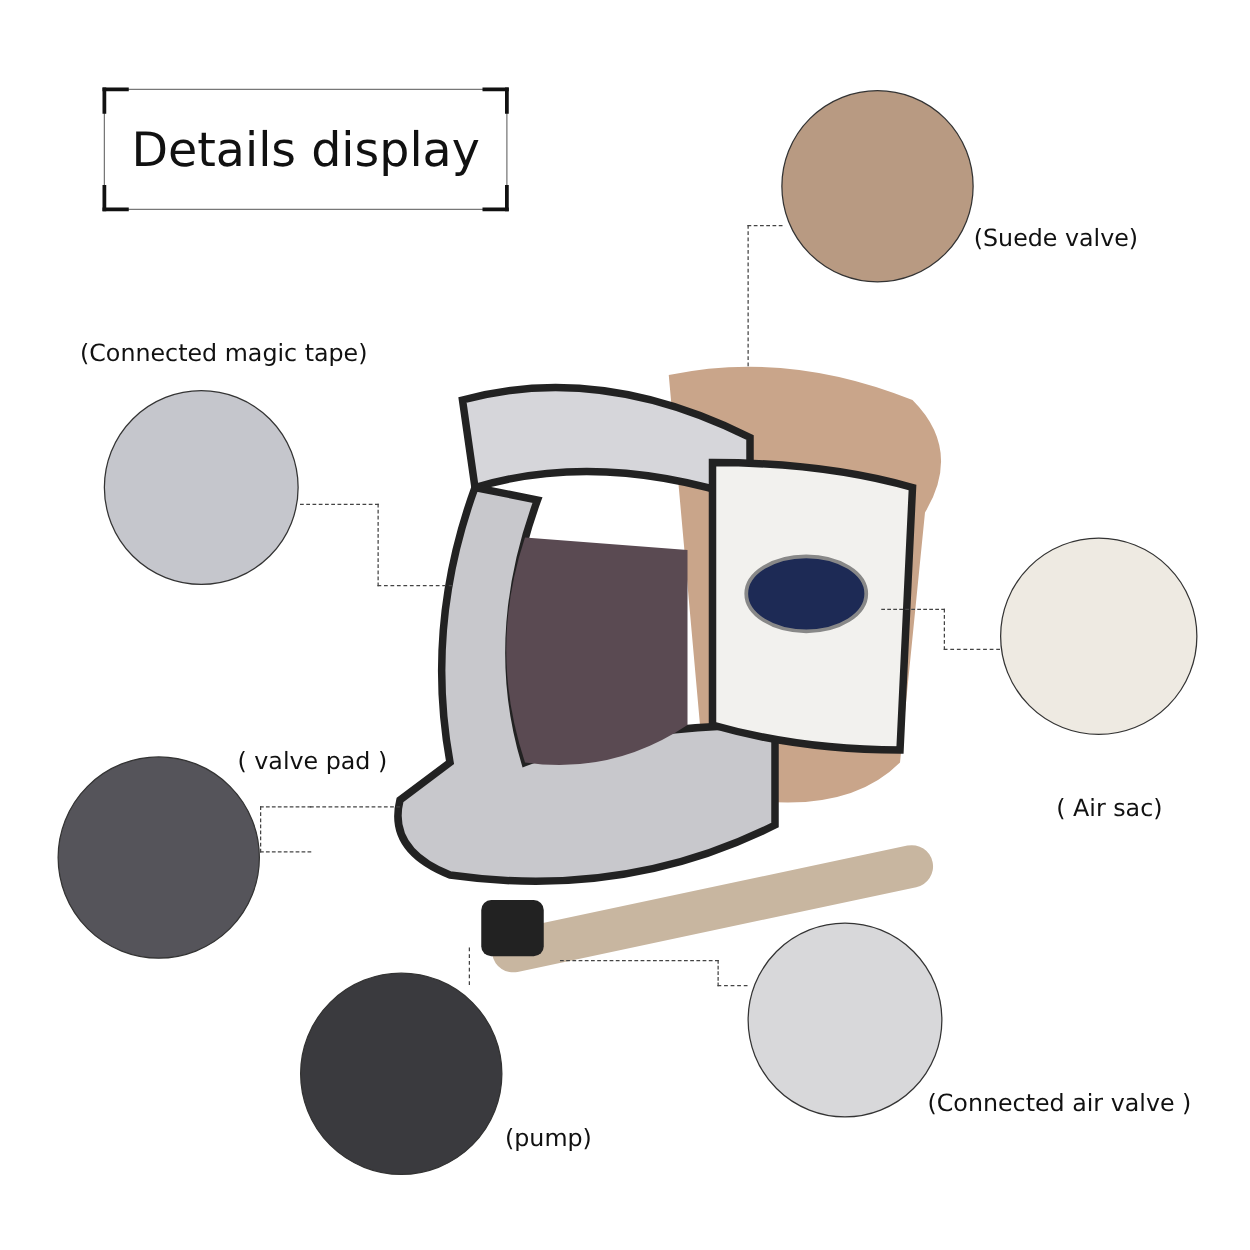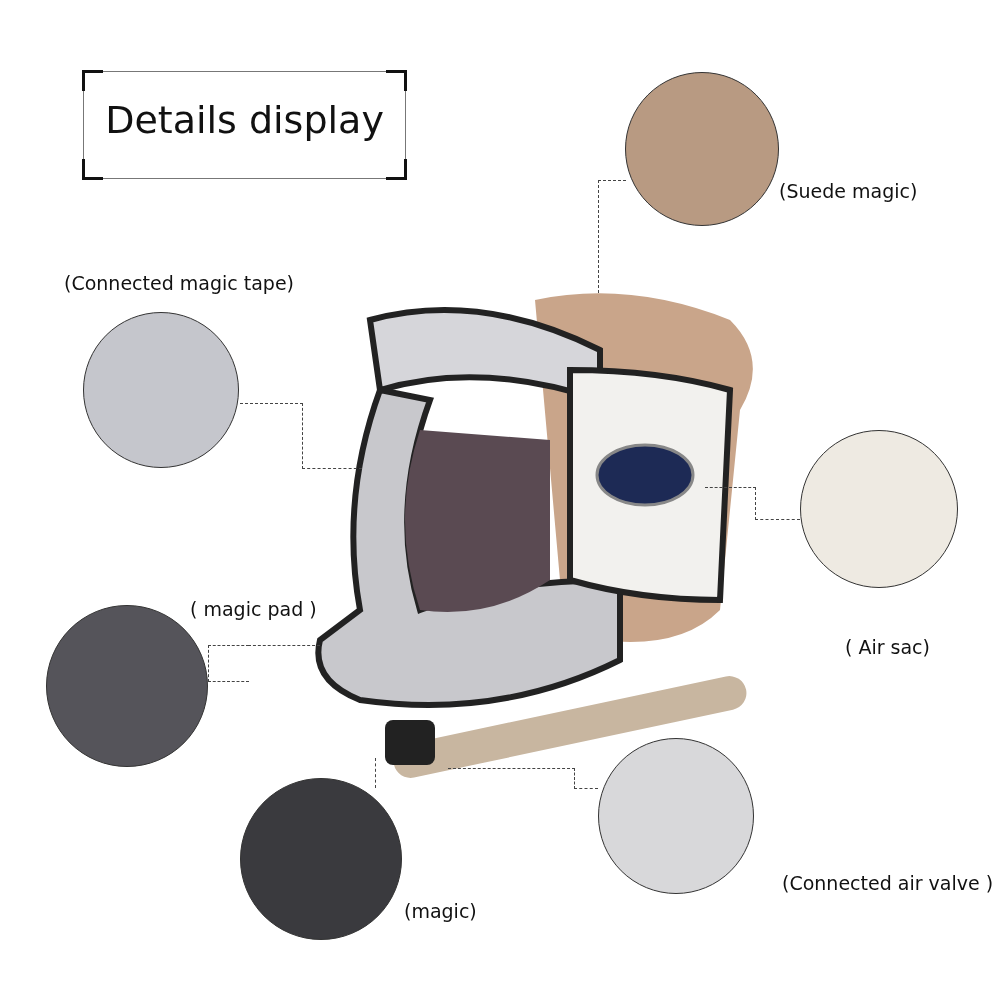--- a/index.html
+++ b/index.html
@@ -1,18 +1,18 @@
 <!DOCTYPE html>
 <html><head>
 <meta charset="utf-8">
 <style>
   html,body{margin:0;padding:0;background:#fff;}
   body{width:1000px;height:1000px;position:relative;overflow:hidden;font-family:"DejaVu Sans",sans-serif;color:#111;}
   .abs{position:absolute;}
-  .title-box{left:83px;top:71px;width:323px;height:108px;border:1px solid #777;box-sizing:border-box;}
+  .title-box{left:83px;top:71px;width:323px;height:97px;border:1px solid #777;box-sizing:border-box;}
   .corner{position:absolute;width:18px;height:18px;border-color:#111;border-style:solid;}
   .c-tl{left:-2px;top:-2px;border-width:3px 0 0 3px;}
   .c-tr{right:-2px;top:-2px;border-width:3px 3px 0 0;}
   .c-bl{left:-2px;bottom:-2px;border-width:0 0 3px 3px;}
   .c-br{right:-2px;bottom:-2px;border-width:0 3px 3px 0;}
   .title-text{position:absolute;left:0;right:0;top:26px;text-align:center;font-size:38px;font-weight:400;}
   .label{font-size:19px;white-space:nowrap;}
   .circle{border-radius:50%;border:1px solid #333;overflow:hidden;box-sizing:border-box;}
   .dash{border-color:#444;border-style:dashed;border-width:0;}
 </style>
@@ -32,38 +32,38 @@
   <path d="M70 40 Q180 10 300 70 L300 120 Q180 80 80 110 Z" fill="#d6d6da" stroke="#222" stroke-width="6"></path>
   <path d="M80 110 Q40 220 60 330 L20 360 Q10 400 60 420 Q200 440 320 380 L320 300 Q200 300 120 330 Q90 230 130 120 Z" fill="#c8c8cc" stroke="#222" stroke-width="6"></path>
   <path d="M120 150 Q90 240 120 330 Q190 340 250 300 L250 160 Z" fill="#5a4a52"></path>
   <path d="M270 90 Q360 90 430 110 L420 320 Q340 320 270 300 Z" fill="#f2f1ee" stroke="#222" stroke-width="6"></path>
   <ellipse cx="345" cy="195" rx="48" ry="30" fill="#1d2a55" stroke="#888" stroke-width="3"></ellipse>
   <rect x="90" y="430" width="360" height="34" rx="17" fill="#c8b6a0" transform="rotate(-12 270 447)"></rect>
   <rect x="85" y="440" width="50" height="45" rx="8" fill="#222"></rect>
 </svg>
 
 <div class="abs circle" style="left:625px;top:72px;width:154px;height:154px;background:#b89a82"></div>
-<div class="abs label" style="left:779px;top:180px">(Suede magic)</div>
+<div class="abs label" style="left:779px;top:180px">(Suede valve)</div>
 <div class="abs dash" style="left:598px;top:180px;width:27px;height:112px;border-top-width:1px;border-left-width:1px"></div>
 
 <div class="abs label" style="left:64px;top:272px">(Connected magic tape)</div>
 <div class="abs circle" style="left:83px;top:312px;width:156px;height:156px;background:#c5c6cc"></div>
 <div class="abs dash" style="left:240px;top:403px;width:62px;height:65px;border-top-width:1px;border-right-width:1px"></div>
 <div class="abs dash" style="left:302px;top:468px;width:60px;height:1px;border-top-width:1px"></div>
 
 <div class="abs circle" style="left:800px;top:430px;width:158px;height:158px;background:#eeeae2"></div>
 <div class="abs label" style="left:845px;top:636px">( Air sac)</div>
 <div class="abs dash" style="left:705px;top:487px;width:50px;height:32px;border-top-width:1px;border-right-width:1px"></div>
 <div class="abs dash" style="left:755px;top:519px;width:45px;height:1px;border-top-width:1px"></div>
 
-<div class="abs label" style="left:190px;top:598px">( magic pad )</div>
+<div class="abs label" style="left:190px;top:598px">( valve pad )</div>
 <div class="abs circle" style="left:46px;top:605px;width:162px;height:162px;background:#55545a"></div>
 <div class="abs dash" style="left:208px;top:645px;width:40px;height:35px;border-top-width:1px;border-left-width:1px;border-bottom-width:1px"></div>
 <div class="abs dash" style="left:248px;top:645px;width:72px;height:1px;border-top-width:1px"></div>
 
 <div class="abs circle" style="left:240px;top:778px;width:162px;height:162px;background:#3a3a3e"></div>
-<div class="abs label" style="left:404px;top:900px">(magic)</div>
+<div class="abs label" style="left:404px;top:900px">(pump)</div>
 <div class="abs dash" style="left:375px;top:758px;width:1px;height:30px;border-left-width:1px"></div>
 
 <div class="abs circle" style="left:598px;top:738px;width:156px;height:156px;background:#d8d8da"></div>
-<div class="abs label" style="left:782px;top:872px">(Connected air valve )</div>
+<div class="abs label" style="left:742px;top:872px">(Connected air valve )</div>
 <div class="abs dash" style="left:448px;top:768px;width:126px;height:20px;border-top-width:1px;border-right-width:1px"></div>
 <div class="abs dash" style="left:574px;top:788px;width:24px;height:1px;border-top-width:1px"></div>
 
 </body></html>

